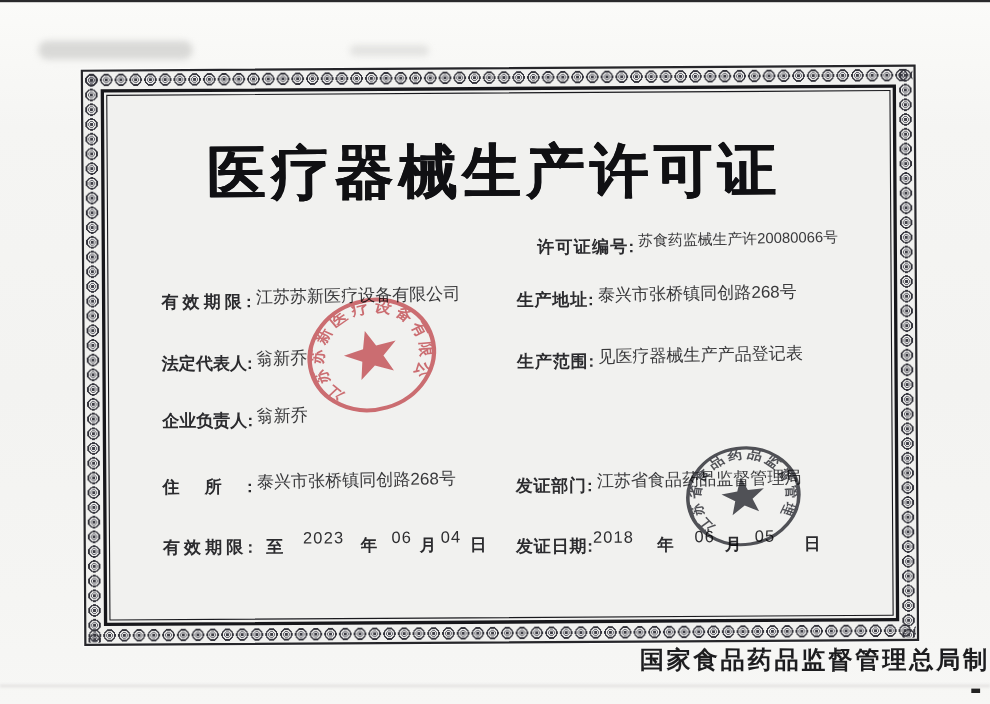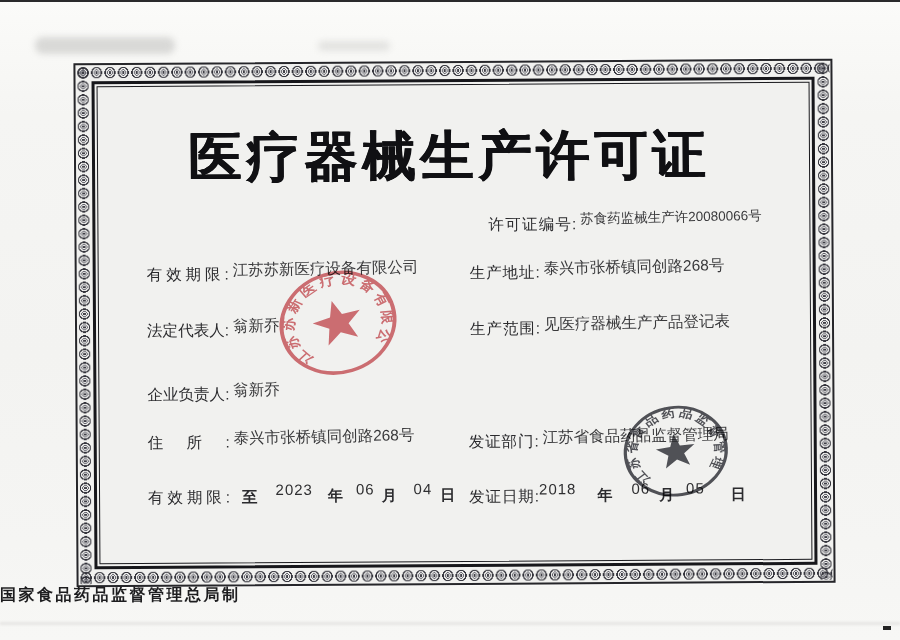--- a/index.html
+++ b/index.html
@@ -40,37 +40,37 @@
 
   
   .content{position:absolute;inset:0;z-index:5;color:#222;}
   .title{
     position:absolute;left:0;right:8px;top:58px;text-align:center;
     font-size:53px;font-weight:800;letter-spacing:5px;color:#101013;
     text-shadow:0.6px 0 0 #101013,-0.3px 0 0 #101013;
   }
   .row{position:absolute;display:flex;align-items:flex-start;white-space:nowrap;}
   .lbl{
-    font-weight:400;color:#2b2b2e;font-size:15.5px;
+    font-weight:700;color:#2b2b2e;font-size:15.5px;
     display:inline-block;text-align-last:justify;text-justify:inter-character;
     letter-spacing:0;
   }
   .w84{width:88px;} .w80{width:82px;} .w68{width:70px;}
   .val{
     font-weight:400;color:#3a3a3c;font-size:15.5px;margin-left:4px;
     transform:translateY(-4px) rotate(-0.7deg);transform-origin:left bottom;
     display:inline-block;
   }
   .val-sm{font-size:13.5px;}
   .num{font-size:15px;color:#2f2f31;display:inline-block;transform:translateY(-6px);letter-spacing:1px;}
   .unit{font-weight:700;color:#2b2b2e;font-size:15px;display:inline-block;}
   .prefix{font-weight:700;color:#2b2b2e;font-size:15.5px;display:inline-block;}
   .footer{
-    position:absolute;left:0;right:0;top:585px;text-align:left;z-index:6;
-    font-size:16px;font-weight:700;color:#1d1d1f;letter-spacing:2.5px;
+    position:absolute;left:0;right:0;top:585px;text-align:right;z-index:6;
+    font-size:22px;font-weight:700;color:#1d1d1f;letter-spacing:2.5px;
   }
 
   
   .seal{position:absolute;mix-blend-mode:multiply;z-index:8;}
   .seal-company{left:199px;top:205px;width:124px;height:108px;transform:rotate(-16deg);opacity:.85;}
   .seal-authority{left:542px;top:341px;width:112px;height:97px;transform:rotate(-8deg);opacity:.9;}
 </style>
 </head>
 <body>
 
@@ -100,37 +100,37 @@
       </div>
 
       <div class="row" style="left:70px;top:200px;">
         <span class="lbl w80">有效期限:</span>
         <span class="val">江苏苏新医疗设备有限公司</span>
       </div>
       <div class="row" style="left:70px;top:256px;">
         <span class="lbl w80">法定代表人:</span>
         <span class="val">翁新乔</span>
       </div>
-      <div class="row" style="left:70px;top:320px;justify-content:center;">
+      <div class="row" style="left:70px;top:308px;justify-content:center;">
         <span class="lbl w80">企业负责人:</span>
         <span class="val">翁新乔</span>
       </div>
       <div class="row" style="left:70px;top:368px;">
         <span class="lbl w80">住所:</span>
         <span class="val">泰兴市张桥镇同创路268号</span>
       </div>
 
       <div class="row" style="left:70px;top:423px;">
         <span class="lbl w80">有效期限:</span>
         <span class="prefix" style="margin-left:12px;">至</span>
         <span class="num" style="margin-left:18px;">2023</span>
         <span class="unit" style="margin-left:15px;">年</span>
         <span class="num" style="margin-left:13px;">06</span>
         <span class="unit" style="margin-left:7px;">月</span>
-        <span class="num" style="margin-left:17px;">04</span>
+        <span class="num" style="margin-left:4px;">04</span>
         <span class="unit" style="margin-left:8px;">日</span>
       </div>
 
       <div class="row" style="left:393px;top:200px;">
         <span class="lbl w68">生产地址:</span>
         <span class="val">泰兴市张桥镇同创路268号</span>
       </div>
       <div class="row" style="left:393px;top:256px;">
         <span class="lbl w68">生产范围:</span>
         <span class="val">见医疗器械生产产品登记表</span>

